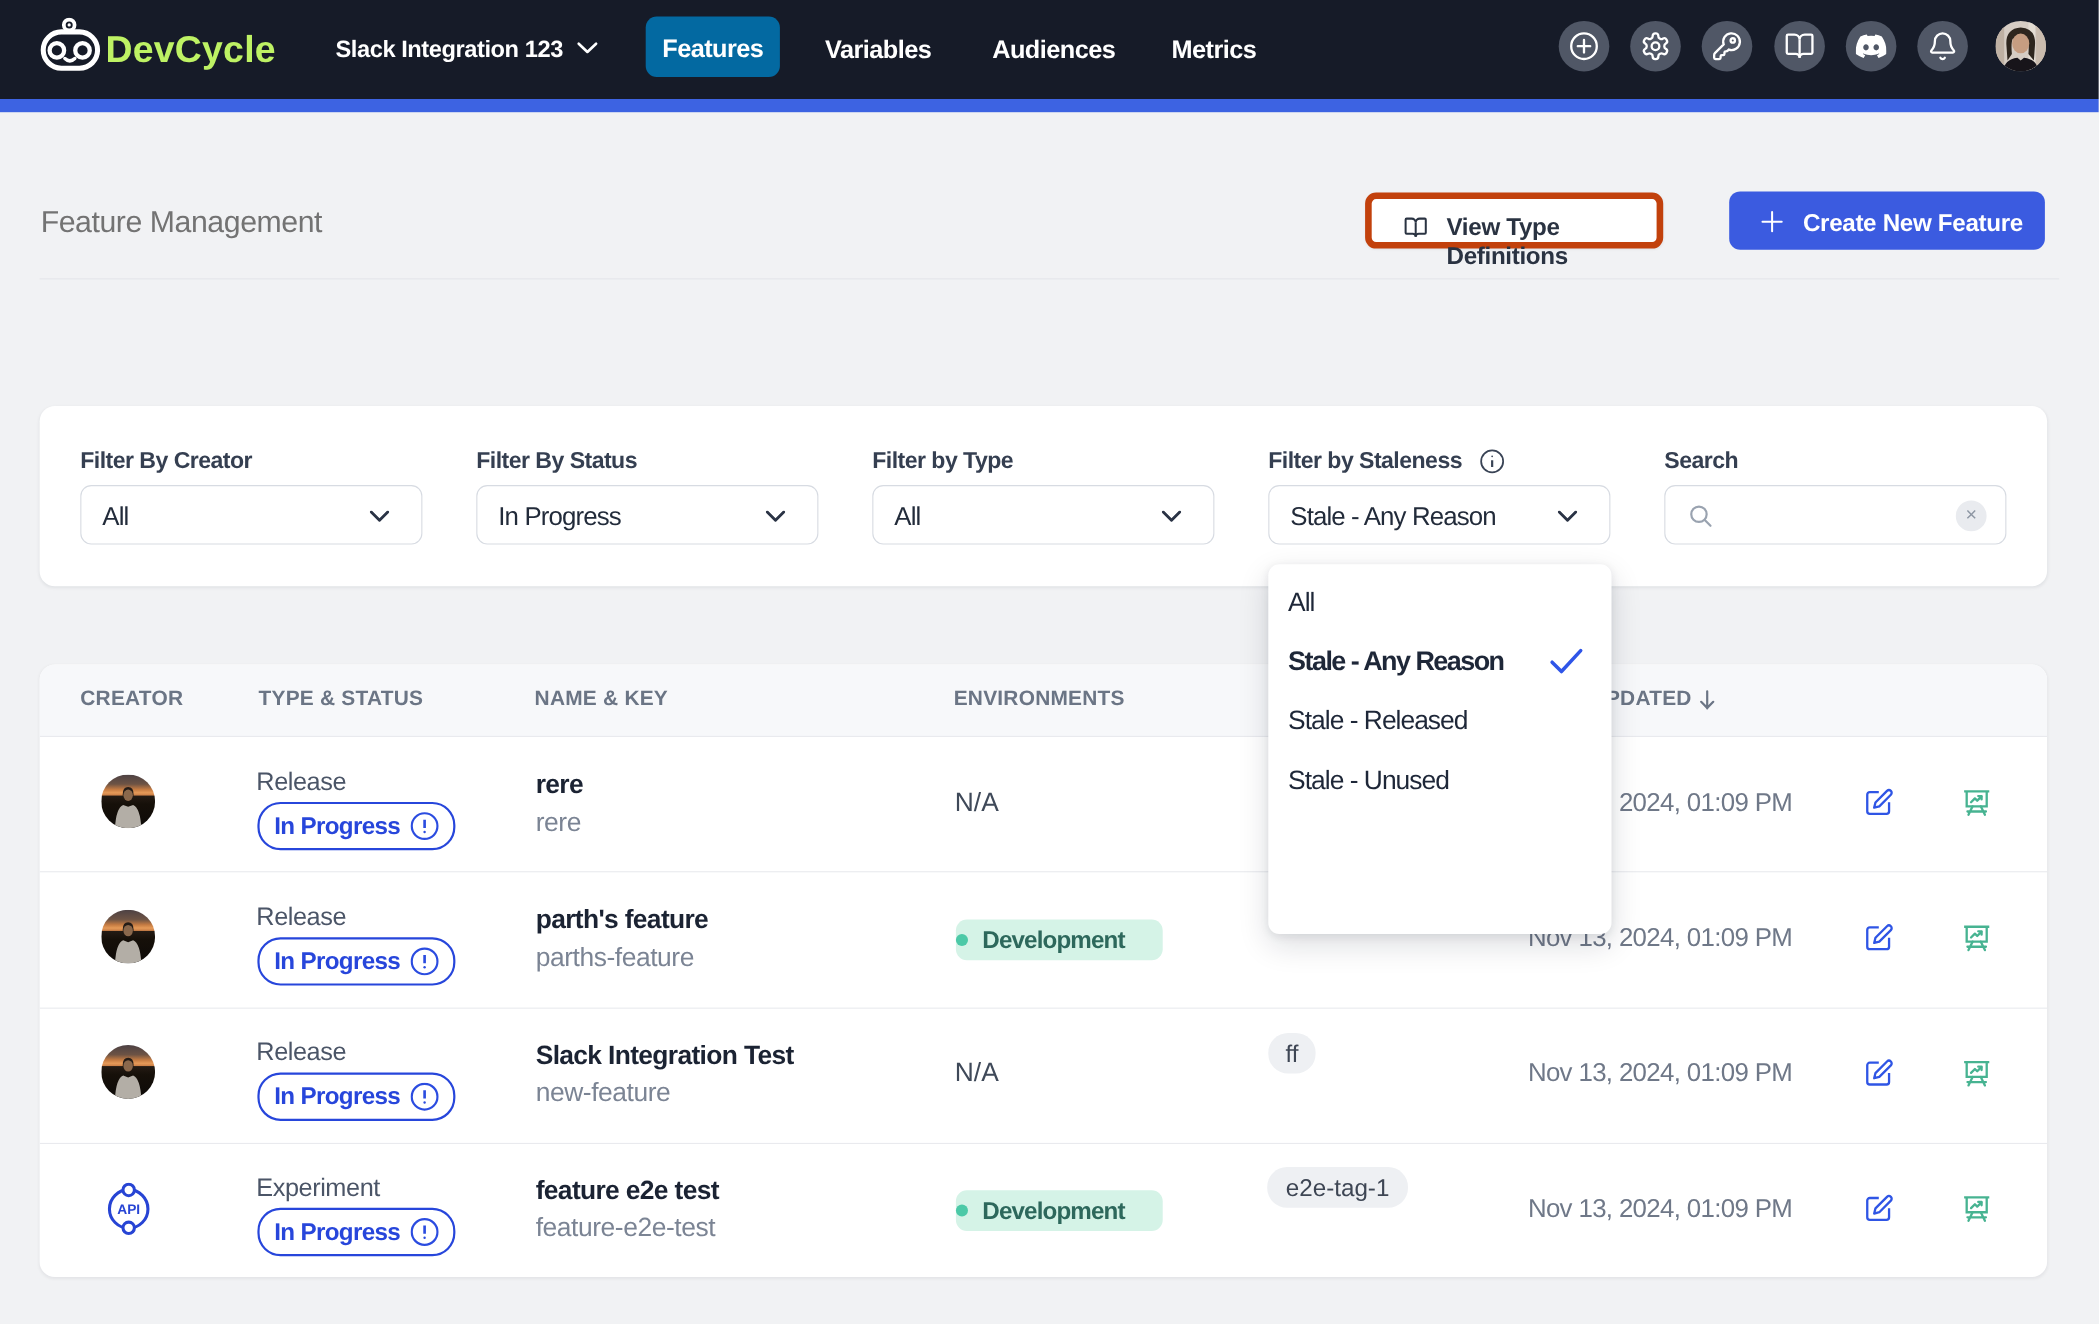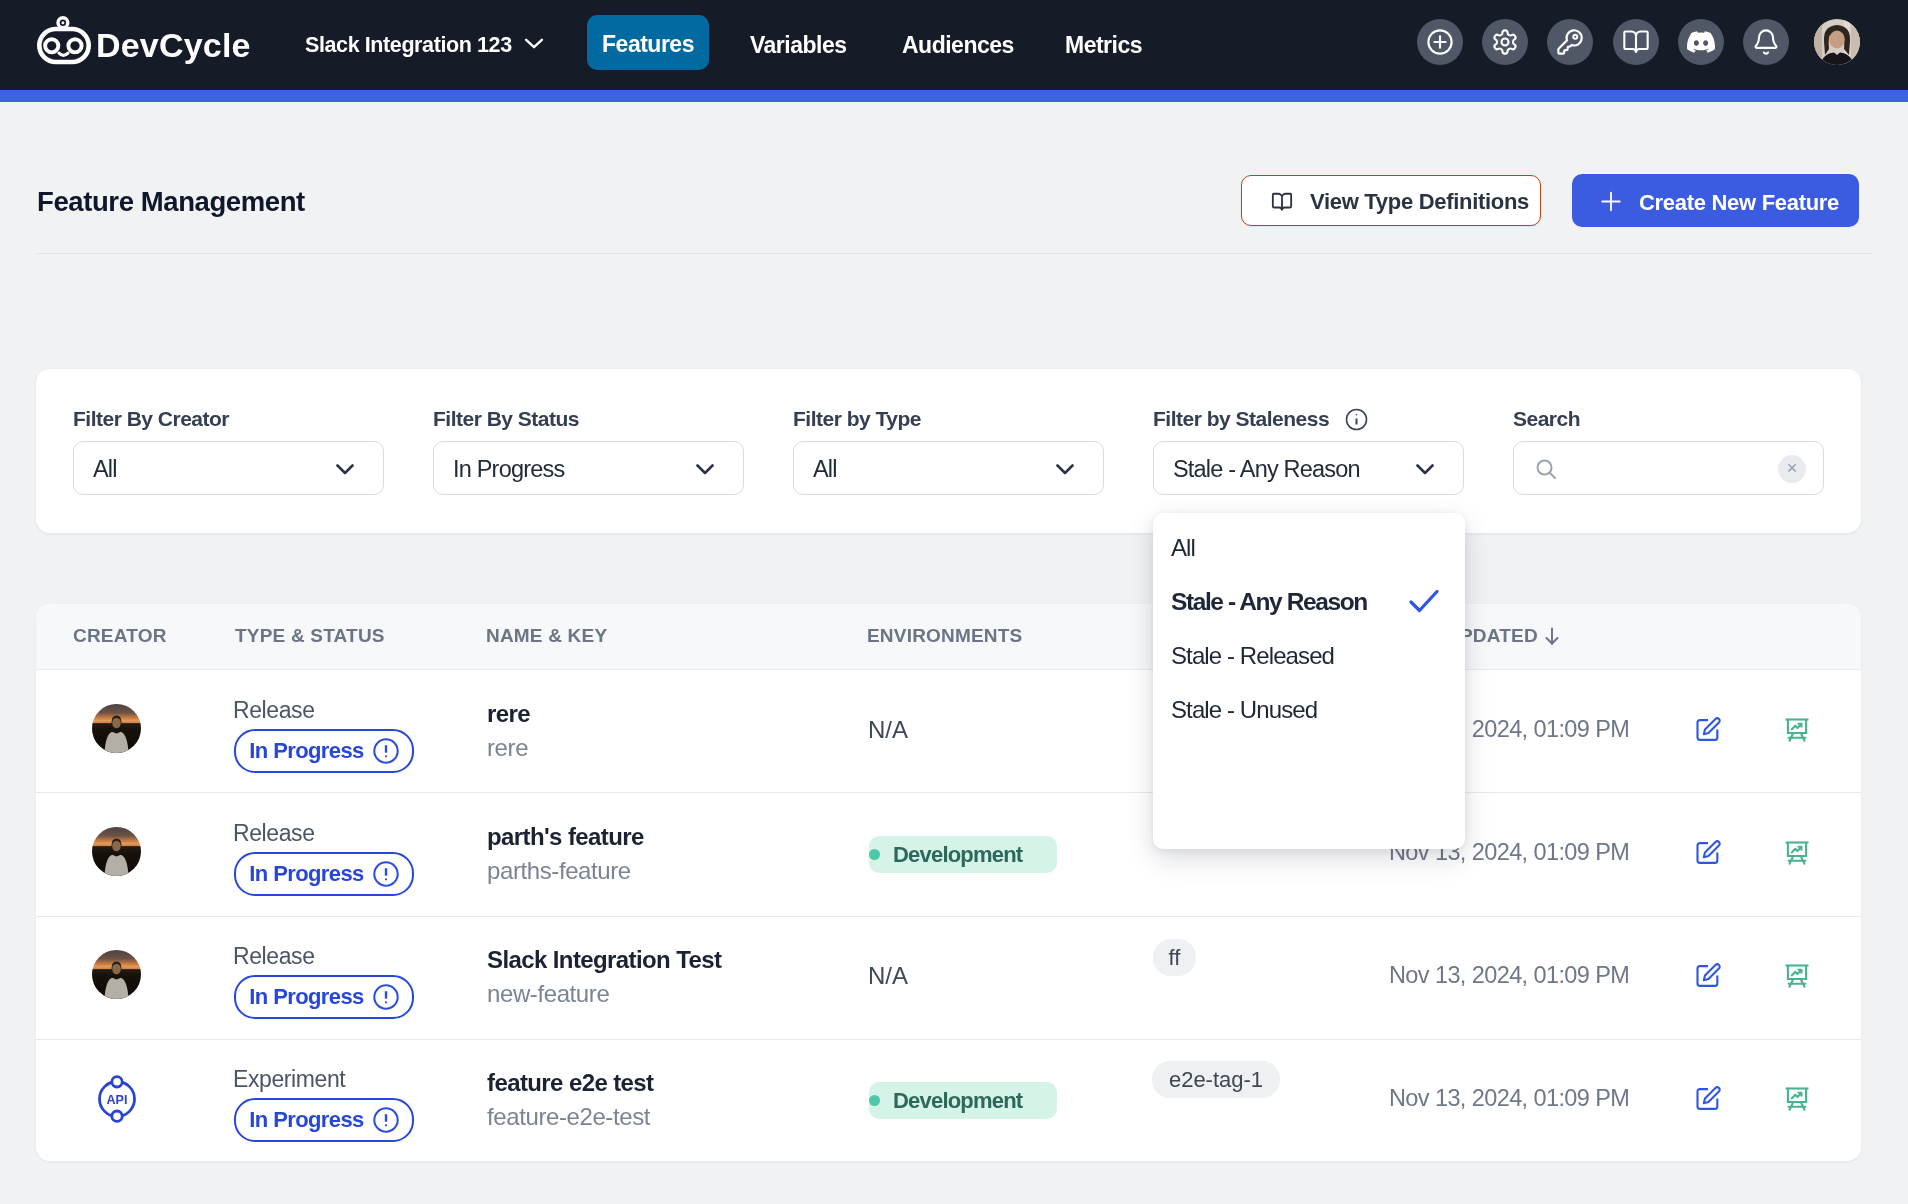--- a/index.html
+++ b/index.html
@@ -3,29 +3,29 @@
 <meta charset="utf-8">
 <style>
 * { margin:0; padding:0; box-sizing:border-box; }
 html,body { width:1908px; height:1204px; }
 body { position:relative; font-family:"Liberation Sans", sans-serif; background:#f1f2f4; overflow:hidden; }
 .abs { position:absolute; }
 
 
 .nav { position:absolute; left:0; top:0; width:1908px; height:90px; background:#161b28; }
 .bluebar { position:absolute; left:0; top:90px; width:1908px; height:12px; background:#3d63e2; }
-.logo-text { position:absolute; left:96px; top:26px; color:#ffffff; font-size:34px; font-weight:700; letter-spacing:0.2px; }
+.logo-text { position:absolute; left:96px; top:26px; color:#bef264; font-size:34px; font-weight:700; letter-spacing:0.2px; }
 .projsel { position:absolute; left:305px; top:33px; color:#fff; font-size:21.5px; font-weight:600; letter-spacing:-0.4px; }
 .navlink { position:absolute; top:32px; color:#fff; font-size:23px; font-weight:600; letter-spacing:-0.5px; }
 .navpill { position:absolute; left:587px; top:15px; width:122px; height:55px; background:#0369a1; border-radius:10px; color:#fff; font-size:23px; font-weight:600; text-align:center; line-height:59px; letter-spacing:-0.5px; }
 .iconbtn { position:absolute; top:19px; width:46px; height:46px; border-radius:50%; background:#505766; display:flex; align-items:center; justify-content:center; }
 
 
-.h1 { position:absolute; left:37px; top:186px; font-size:27.5px; font-weight:700; color:#0f172a; letter-spacing:-0.4px; }
-.btn-white { position:absolute; left:1241px; top:175px; width:300px; height:51px; background:#fff; border:1px solid #c2410c; border-radius:10px; box-shadow:0 1px 2px rgba(16,24,40,.05); font-size:22px; font-weight:600; color:#2a3342; letter-spacing:-0.3px; }
+.h1 { position:absolute; left:37px; top:186px; font-size:27.5px; font-weight:400; color:#737373; letter-spacing:-0.4px; }
+.btn-white { position:absolute; left:1241px; top:175px; width:271px; height:51px; background:#fff; border:6px solid #c2410c; border-radius:10px; box-shadow:0 1px 2px rgba(16,24,40,.05); font-size:22px; font-weight:600; color:#2a3342; letter-spacing:-0.3px; }
 .btn-blue { position:absolute; left:1572px; top:174px; width:287px; height:53px; background:#3b5be0; border-radius:10px; font-size:22px; font-weight:600; color:#fff; letter-spacing:-0.3px; }
 .hdivider { position:absolute; left:36px; top:253px; width:1836px; height:1px; background:#e4e6ea; }
 
 
 .fcard { position:absolute; left:36px; top:369px; width:1825px; height:164px; background:#fff; border-radius:14px; box-shadow:0 1px 3px rgba(16,24,40,.07); }
 .flabel { position:absolute; top:407px; font-size:21px; font-weight:700; color:#353f51; letter-spacing:-0.5px; }
 .fselect { position:absolute; top:441px; width:311px; height:54px; background:#fff; border:1px solid #d7dbe2; border-radius:10px; font-size:23.5px; color:#222b3a; line-height:55px; padding-left:19px; letter-spacing:-0.8px; }
 .chev { position:absolute; top:22px; right:29px; }
 
 

